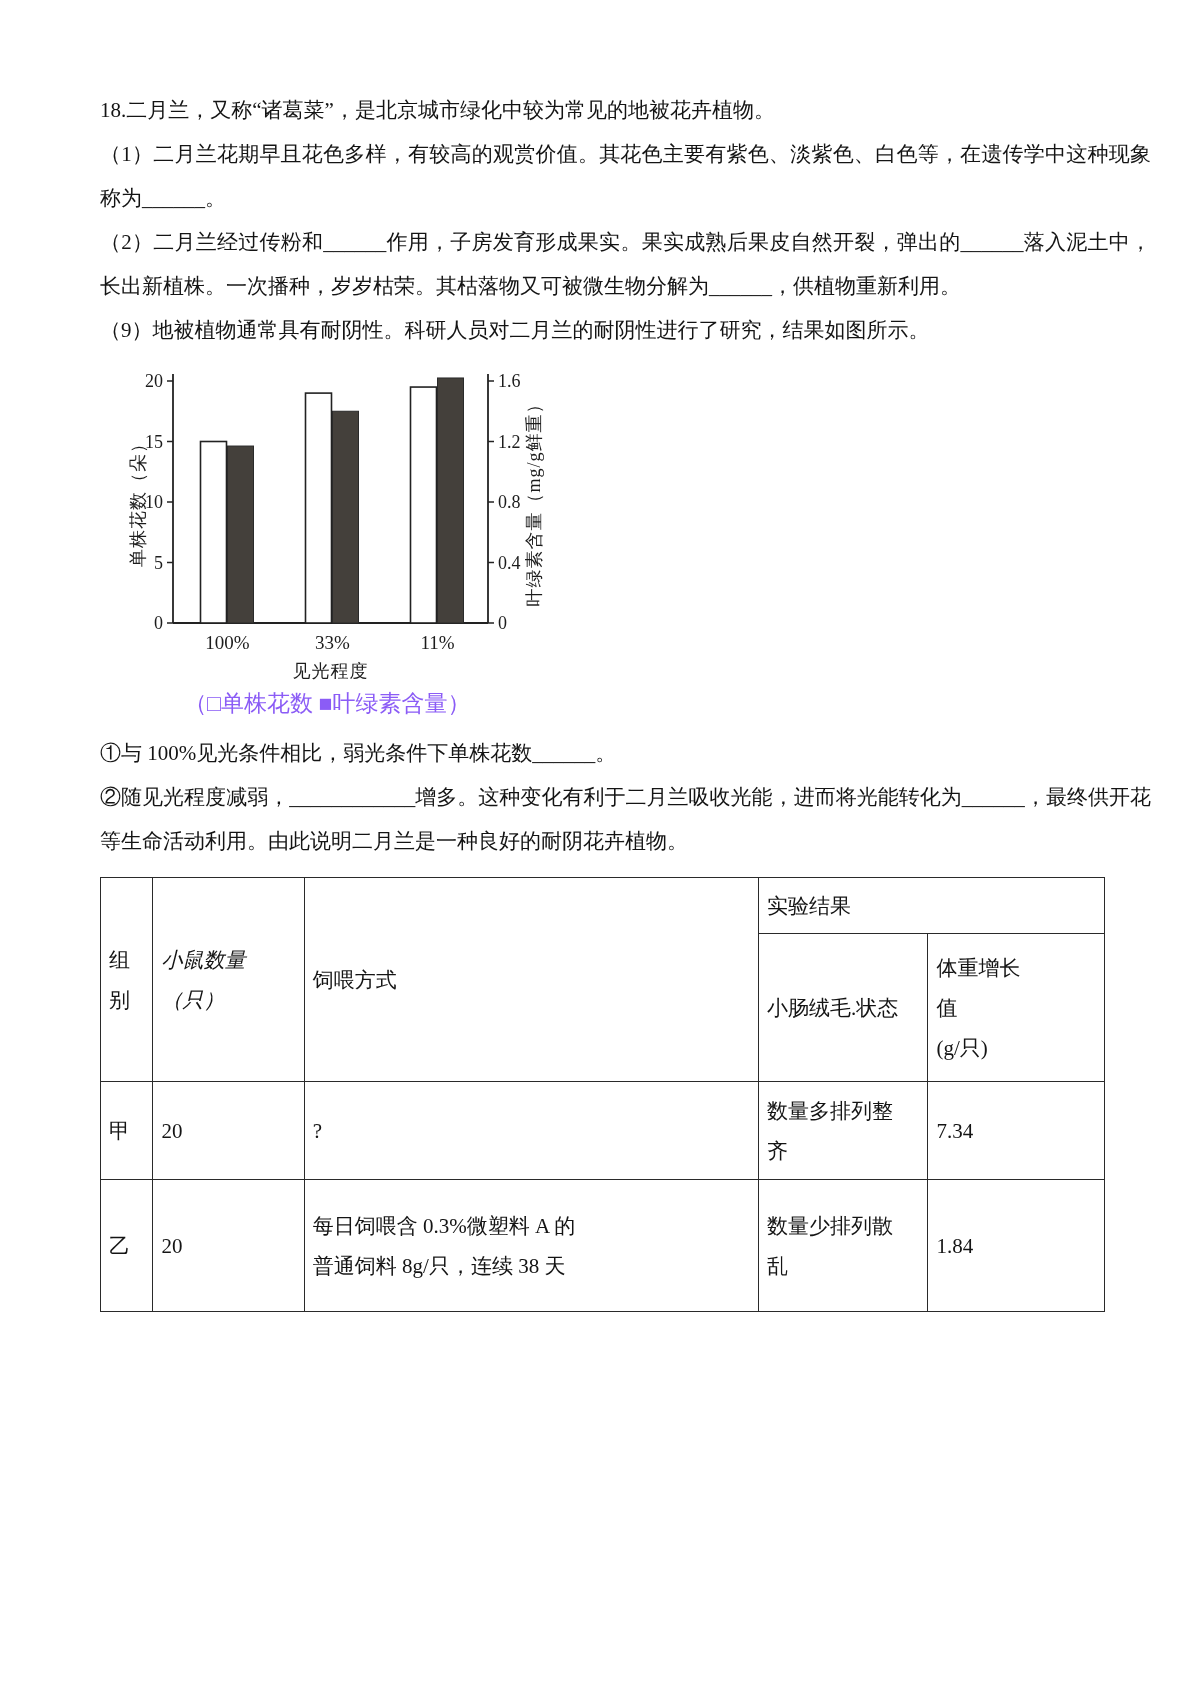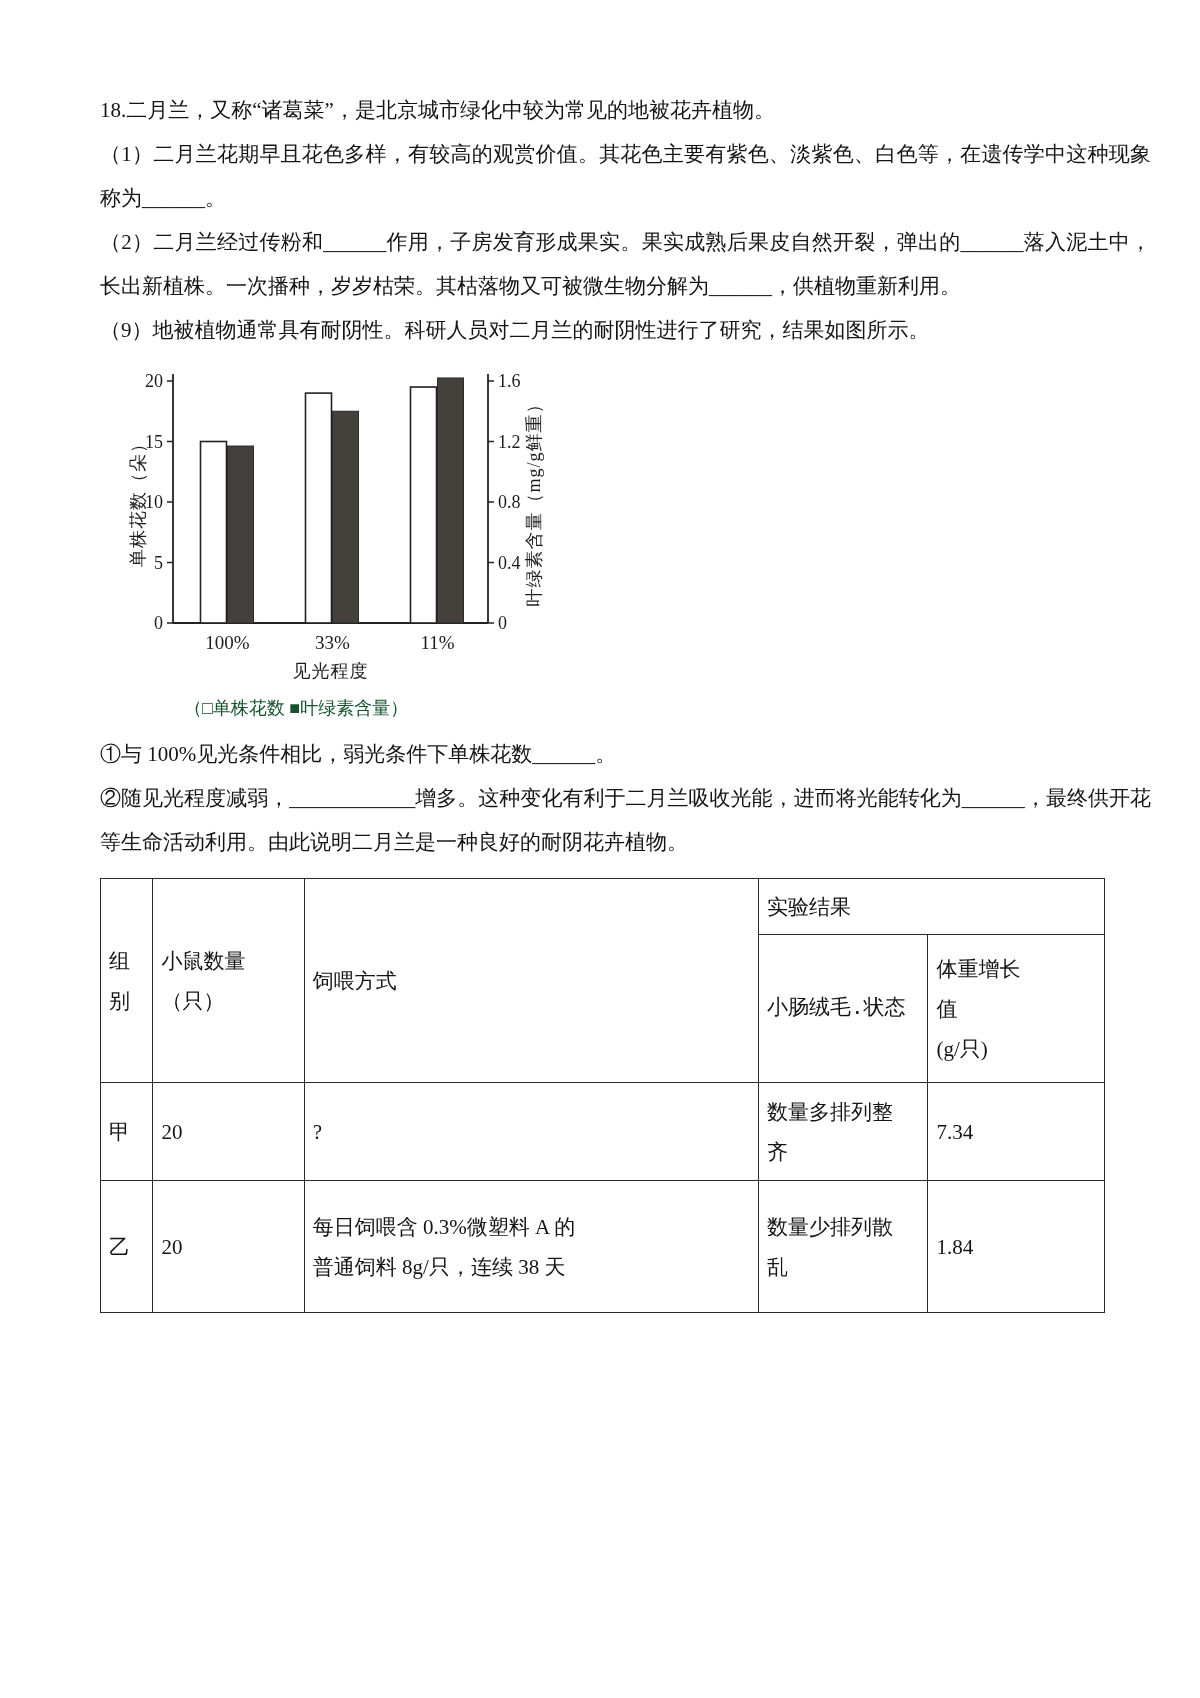--- a/index.html
+++ b/index.html
@@ -12,33 +12,33 @@
     position:relative; overflow:hidden;
   }
   .para {
     font-size:21px; line-height:44px; text-align:justify;
   }
   .chart-block { margin:16px 0 12px 28px; width:450px; }
   .chart-block svg { display:block; }
   .tick  { font-family:"Liberation Serif","DejaVu Serif",serif; font-size:18px; fill:#1c1c1c; }
   .cat   { font-family:"Liberation Serif","DejaVu Serif",serif; font-size:19px; fill:#1c1c1c; }
   .axis-label { font-family:"Liberation Serif","DejaVu Serif",serif; font-size:18px; fill:#1c1c1c; letter-spacing:1px; }
-  .legend { font-size:18px; margin-top:8px; padding-left:56px; color:#14532d; }
+  .legend { font-size:23px; margin-top:0; padding-left:56px; color:#8b5cf6; }
   table.qtable {
     border-collapse:collapse; width:1005px; margin-top:14px;
     font-size:21px; color:#141414;
   }
   table.qtable td {
     border:1.5px solid #2a2a2a; vertical-align:middle;
     padding:6px 8px; line-height:40px; white-space:pre-line;
   }
   td.col-group   { width:52px; }
-  td.col-count   { width:150px; }
+  td.col-count   { width:150px;font-style:italic; }
   td.col-feeding { width:450px; }
-  td.col-villi   { width:168px;font-family:Liberation Mono, monospace; }
+  td.col-villi   { width:168px; }
   td.col-weight  { width:175px; }
   tr.hdr-top td.result-hdr { height:56px; }
   tr.hdr-sub td { height:148px; }
   tr.row-jia td { height:98px; }
   tr.row-yi td  { height:132px; }
 </style>
 </head>
 <body>
 
 <div class="page">

